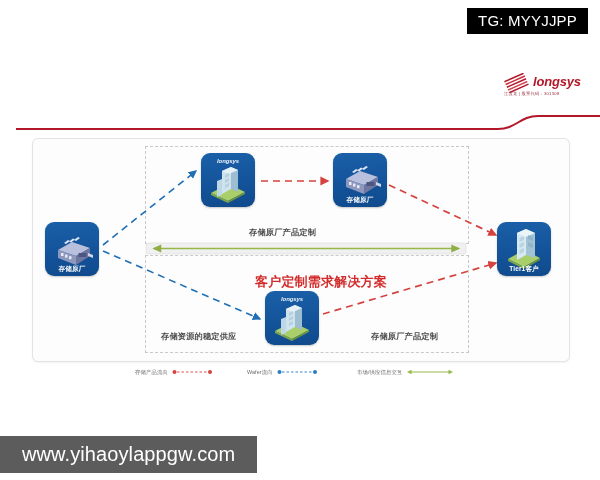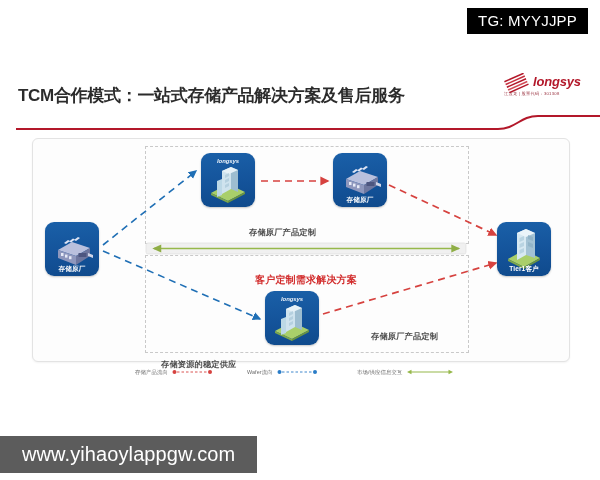--- a/index.html
+++ b/index.html
@@ -189,25 +189,25 @@
   .conn-label {
     position: absolute;
     font-size: 8.2px;
     font-weight: bold;
     color: #4a4a4a;
     white-space: nowrap;
     letter-spacing: 0.2px;
   }
   .conn-label.red {
     color: #d22c2c;
-    font-size: 10px;
+    font-size: 13px;
   }
   .lbl-top    { left: 216px; top: 88px; }
   .lbl-mid    { left: 222px; top: 134px; }
-  .lbl-bl     { left: 128px; top: 192px; margin-top: 28px; }
+  .lbl-bl     { left: 128px; top: 192px; }
   .lbl-br     { left: 338px; top: 192px; }
 
   
   .legend {
     position: absolute;
     left: 135px;
     top: 310px;
     width: 400px;
     height: 14px;
   }
@@ -252,21 +252,20 @@
     letter-spacing: 0.1px;
   }
 </style>
 </head>
 <body>
 
 <div class="tg-tag">TG: MYYJJPP</div>
 
 <div class="slide">
 
-  <div class="slide-title">TCM合作模式：一站式存储产品解决方案及售后服务</div>
 
   <div class="logo-wrap">
     <svg class="logo-mark" viewBox="0 0 26 20">
       <g transform="rotate(-24 13 10)">
         <rect x="2" y="3" width="21" height="1.5" fill="#b3182a"></rect>
         <rect x="2" y="6" width="21" height="1.5" fill="#c8303f"></rect>
         <rect x="2" y="9" width="21" height="1.5" fill="#b3182a"></rect>
         <rect x="2" y="12" width="21" height="1.5" fill="#d24a55"></rect>
         <rect x="2" y="15" width="21" height="1.5" fill="#b3182a"></rect>
       </g>

